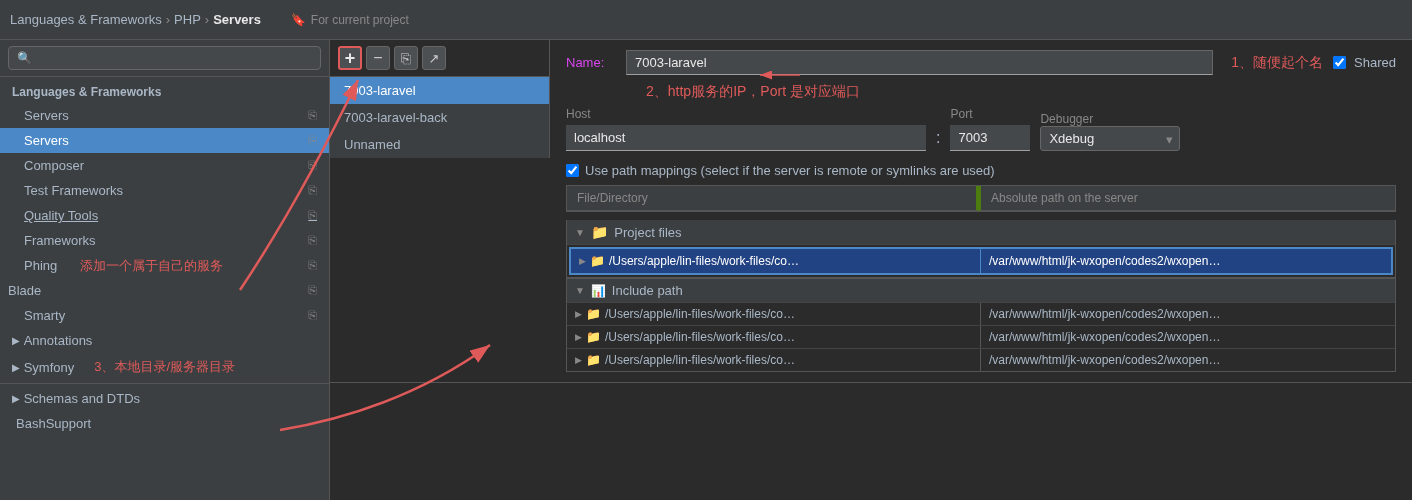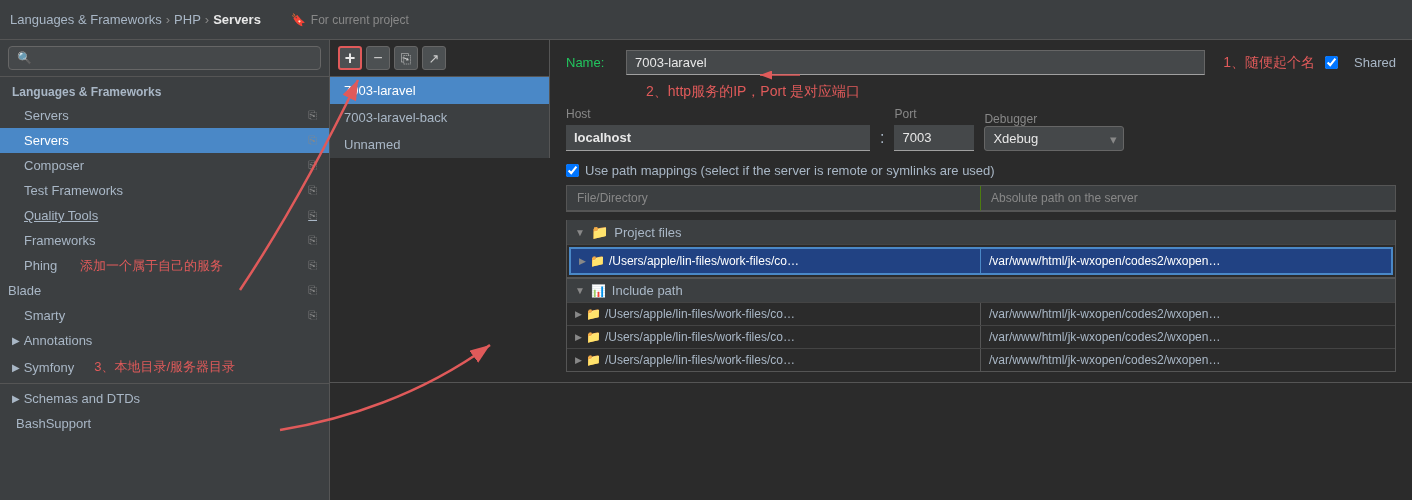--- a/index.html
+++ b/index.html
@@ -150,21 +150,21 @@
       flex: 1;
       overflow-y: auto;
     }
     .form-row {
       display: flex;
       align-items: center;
       margin-bottom: 12px;
       gap: 10px;
     }
     .form-label {
-      color: #22c55e;
+      color: #d946ef;
       font-size: 13px;
       width: 50px;
       flex-shrink: 0;
     }
     .form-name-input {
       flex: 1;
       background: #45484a;
       border: 1px solid #666;
       border-bottom: 1px solid #a0a0a0;
       padding: 4px 8px;
@@ -178,47 +178,46 @@
       margin-left: 8px;
     }
     .annotation-2 {
       color: #e05a5a;
       font-size: 14px;
       margin-left: 20px;
     }
     .shared-checkbox {
       display: flex;
       align-items: center;
-      gap: 16px;
+      gap: 8px;
       margin-left: auto;
       color: #a9b7c6;
     }
     .shared-checkbox input { cursor: pointer; }
 
     .host-port-row {
       display: flex;
       align-items: flex-end;
       gap: 10px;
       margin-bottom: 12px;
     }
     .host-section { display: flex; flex-direction: column; gap: 4px; }
     .host-section label, .port-section label, .debugger-section label {
       font-size: 12px;
       color: #888;
     }
     .host-input {
-      width: 304px;
+      width: 360px;
       background: #45484a;
       border: none;
       border-bottom: 1px solid #a0a0a0;
       padding: 5px 8px;
       color: #e8e8e8;
       font-size: 13px;
       outline: none;
-      font-weight: bold;
     }
     .colon { font-size: 16px; color: #a9b7c6; padding-bottom: 4px; }
     .port-section { display: flex; flex-direction: column; gap: 4px; }
     .port-input {
       width: 80px;
       background: #45484a;
       border: none;
       border-bottom: 1px solid #a0a0a0;
       padding: 5px 8px;
       color: #e8e8e8;
@@ -275,21 +274,21 @@
     .section-header .tri { font-size: 10px; color: #888; }
     .folder-icon { color: #c9a227; font-size: 14px; }
     .bar-icon { color: #5d9b6b; font-size: 12px; }
     .path-col-header {
       background: #3c3f41;
       padding: 5px 10px;
       color: #888;
       font-size: 12px;
       border-bottom: 1px solid #555;
     }
-    .path-col-header:first-child { border-right: 1px solid #4d7c0f; }
+    .path-col-header:first-child { border-right: 5px solid #4d7c0f; }
 
     .include-path-section { margin-top: 6px; }
   </style>
 </head>
 <body>
 
 <div class="top-bar">
   <div class="breadcrumb">
     <span>Languages &amp; Frameworks</span>
     <span class="sep">›</span>

